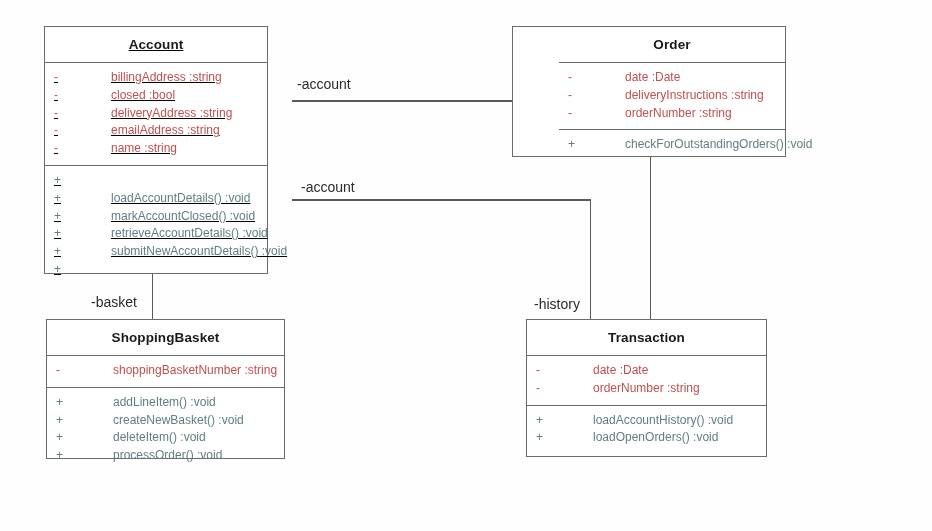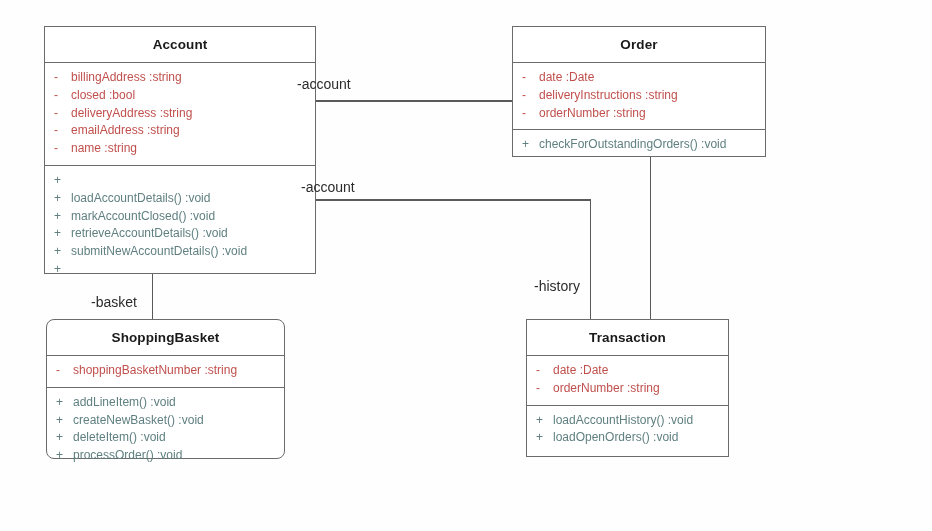--- a/index.html
+++ b/index.html
@@ -54,20 +54,21 @@
   }
   .member .vis {
     flex: 0 0 auto;
     width: 26px;
     padding-left: 9px;
     box-sizing: border-box;
     font-size: 12px;
   }
   .member .sig {
     flex: 1 1 auto;
+    margin-left: 40px;
   }
   .attributes .member .vis,
   .attributes .member .sig {
     color: #c0504d;
   }
   .operations .member .vis,
   .operations .member .sig {
     color: #5f7f80;
   }
 
@@ -103,23 +104,23 @@
   <div class="edge v" style="left:151.5px; top:274px; height:45px;"></div>
 
   <div class="edge v" style="left:649.5px; top:157px; height:162px;"></div>
 
   <div class="edge-label" style="left:297px; top:76px;">-account</div>
 
   <div class="edge-label" style="left:301px; top:179px;">-account</div>
 
   <div class="edge-label" style="left:91px; top:294px;">-basket</div>
 
-  <div class="edge-label" style="left:534px; top:278px;text-align:center;">-history</div>
-
-  <div class="uml-class" style="left:44px; top:26px; width:272px; height:248px;">
+  <div class="edge-label" style="left:534px; top:296px;text-align:center;">-history</div>
+
+  <div class="uml-class" style="left:44px; top:26px; width:224px; height:248px;text-decoration:underline;">
     <div class="class-title">Account</div>
     <div class="compartment attributes">
       <div class="member">
         <span class="vis">-</span>
         <span class="sig">billingAddress  :string</span>
       </div>
       <div class="member">
         <span class="vis">-</span>
         <span class="sig">closed  :bool</span>
       </div>
@@ -155,21 +156,21 @@
       <div class="member">
         <span class="vis">+</span>
         <span class="sig">submitNewAccountDetails()  :void</span>
       </div>
       <div class="member">
         <span class="vis">+</span>
       </div>
     </div>
   </div>
 
-  <div class="uml-class" style="left:512px; top:26px; width:254px; height:131px;">
+  <div class="uml-class" style="left:512px; top:26px; width:274px; height:131px;padding-left:46px;">
     <div class="class-title">Order</div>
     <div class="compartment attributes">
       <div class="member">
         <span class="vis">-</span>
         <span class="sig">date  :Date</span>
       </div>
       <div class="member">
         <span class="vis">-</span>
         <span class="sig">deliveryInstructions  :string</span>
       </div>
@@ -179,21 +180,21 @@
       </div>
     </div>
     <div class="compartment operations">
       <div class="member">
         <span class="vis">+</span>
         <span class="sig">checkForOutstandingOrders()  :void</span>
       </div>
     </div>
   </div>
 
-  <div class="uml-class" style="left:46px; top:319px; width:239px; height:140px;border-radius:8px;">
+  <div class="uml-class" style="left:46px; top:319px; width:239px; height:140px;">
     <div class="class-title">ShoppingBasket</div>
     <div class="compartment attributes">
       <div class="member">
         <span class="vis">-</span>
         <span class="sig">shoppingBasketNumber  :string</span>
       </div>
     </div>
     <div class="compartment operations">
       <div class="member">
         <span class="vis">+</span>
@@ -207,21 +208,21 @@
         <span class="vis">+</span>
         <span class="sig">deleteItem()  :void</span>
       </div>
       <div class="member">
         <span class="vis">+</span>
         <span class="sig">processOrder()  :void</span>
       </div>
     </div>
   </div>
 
-  <div class="uml-class" style="left:526px; top:319px; width:203px; height:138px;">
+  <div class="uml-class" style="left:526px; top:319px; width:241px; height:138px;">
     <div class="class-title">Transaction</div>
     <div class="compartment attributes">
       <div class="member">
         <span class="vis">-</span>
         <span class="sig">date  :Date</span>
       </div>
       <div class="member">
         <span class="vis">-</span>
         <span class="sig">orderNumber  :string</span>
       </div>

